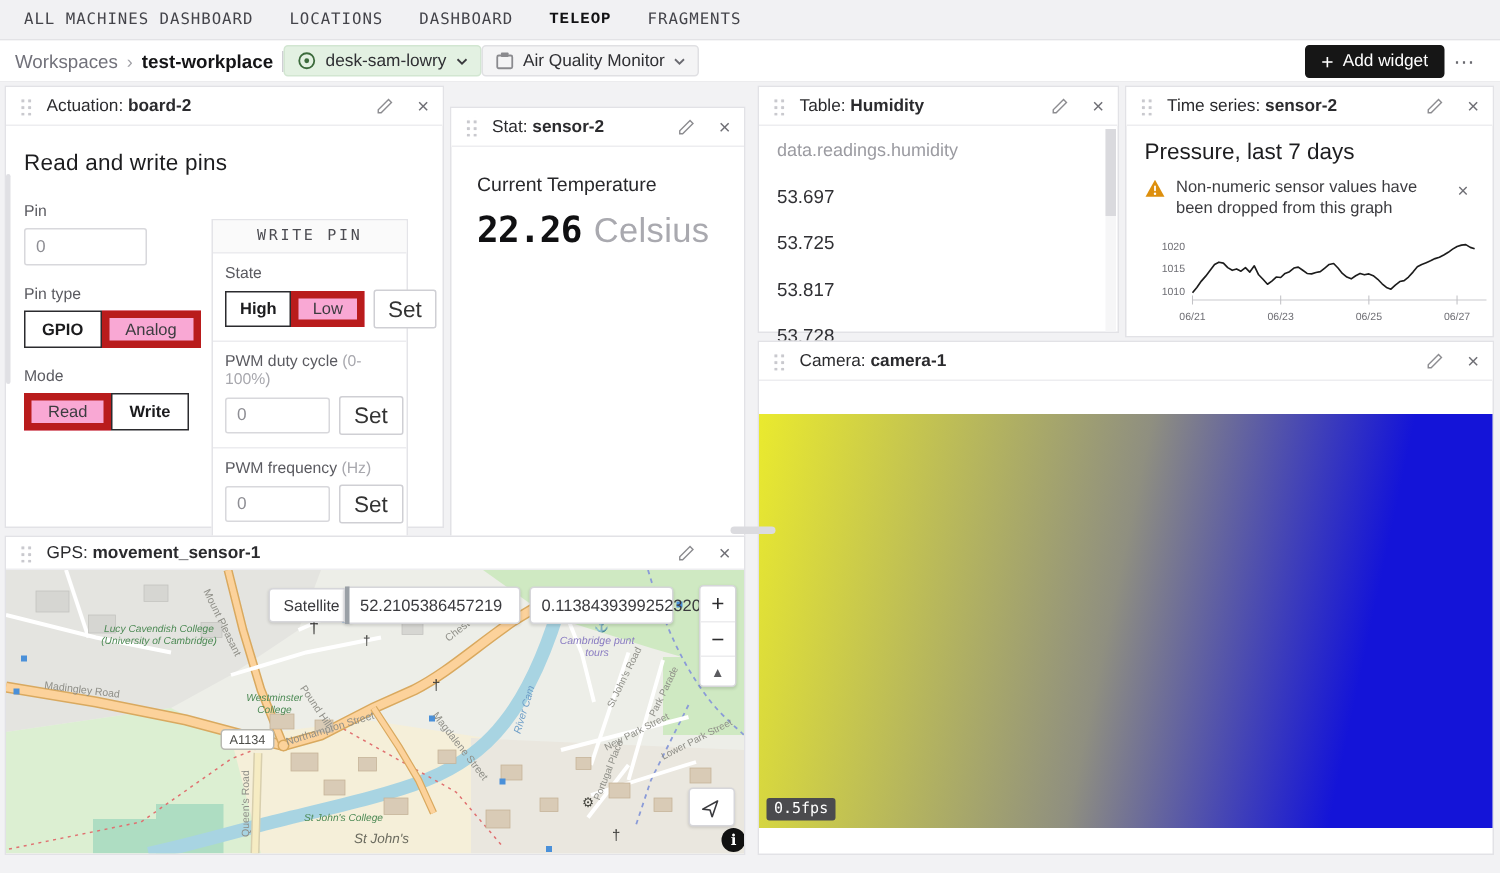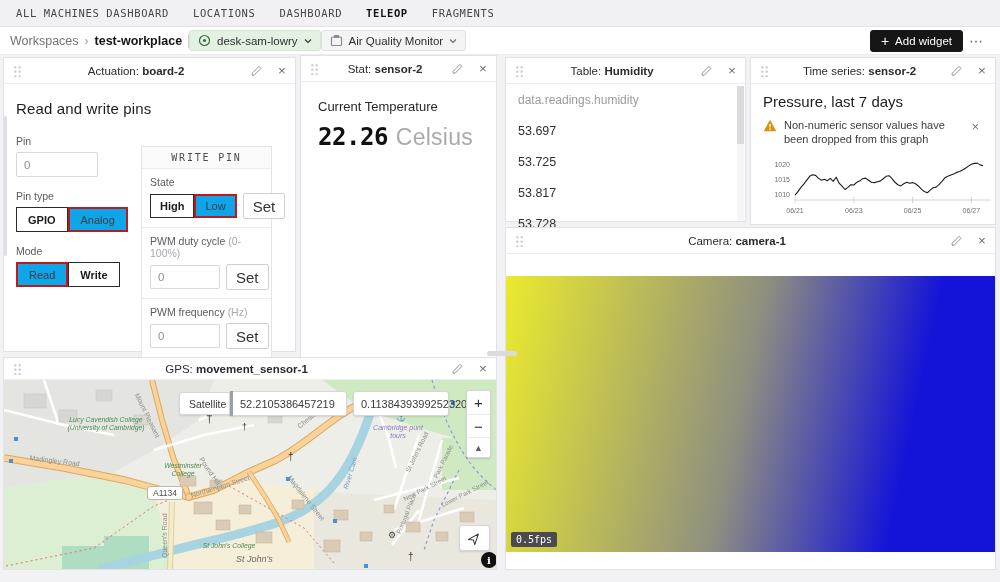--- a/index.html
+++ b/index.html
@@ -9,21 +9,21 @@
     background:#f2f2f4; color:#27272a; position:relative; overflow:hidden;
   }
   
   .topnav {
     height:27px; background:#f1f1f3; border-bottom:1px solid #e3e3e6;
     display:flex; align-items:center; gap:24px; padding:0 16px;
     font-family:"DejaVu Sans Mono", monospace; font-size:10.5px; letter-spacing:0.06em;
     color:#44444a;
   }
   .topnav .nav-item { cursor:pointer; white-space:nowrap; }
-  .topnav .nav-item.active { font-weight:bold; color:#121214; }
+  .topnav .nav-item.active { font-weight:bold; color:#121214;font-family:Liberation Mono, monospace; }
   
   .toolbar {
     height:28px; background:#fff; border-bottom:1px solid #ececee;
     display:flex; align-items:center; padding:0 10px; 
   }
   .crumbs { display:flex; align-items:center; gap:6px; font-size:12.5px; }
   .crumb-root { color:#71717a; }
   .crumb-sep { color:#a0a0a6; font-size:12px; }
   .crumb-cur { color:#151517; font-weight:bold; border-right:1px solid #cfcfd4; padding-right:6px; }
   .pill {
@@ -46,40 +46,40 @@
   .widget { position:absolute; background:#fff; border:1px solid #e2e2e6; }
   .whead {
     height:26px; border-bottom:1px solid #ededf0; display:flex; align-items:center;
     padding:0 9px; gap:9px; font-size:11.5px; color:#2b2b2e; background:#fff;
   }
   .whead .handle {
     width:9px; height:13px; flex:0 0 auto; cursor:grab;
     background-image:radial-gradient(circle, #c9c9ce 1.1px, transparent 1.3px);
     background-size:4.5px 4.5px; background-position:0 1px;
   }
-  .wtitle { flex:1; white-space:nowrap; overflow:hidden;text-align:center; }
+  .wtitle { flex:1; white-space:nowrap; overflow:hidden; }
   .wname { font-weight:bold; }
   .whead .edit { cursor:pointer; margin-right:6px; }
   .whead .close { cursor:pointer; color:#6f6f75; font-size:13.5px; line-height:1; }
   
   #w-actuation { left:3px; top:57px; width:293px; height:295px; }
   .act-body { position:relative; padding:16px 12px; height:267px; }
   .act-h { font-size:15px; font-weight:normal; color:#1d1d1f; margin-bottom:18px; letter-spacing:0.01em; }
   .f-label { font-size:10.5px; color:#5a5a60; margin-bottom:5px; }
   .f-hint { color:#a8a8ae; }
   .txt-input {
     height:25px; border:1px solid #d8d8dc; border-radius:2px; background:#fff;
     font-size:11.5px; color:#8e8e94; padding:0 7px; width:82px; display:block;
     font-family:"Liberation Sans", sans-serif;
   }
   .fgroup { margin-bottom:13px; }
   .seg { display:flex; }
   .seg-btn {
     height:25px; padding:0 11px; display:flex; align-items:center; justify-content:center;
-    font-size:11px; background:#0ea5e9; border:2px solid #b91c1c; color:#3c3c40; cursor:pointer;
+    font-size:11px; background:#f9a8d4; border:5px solid #b91c1c; color:#3c3c40; cursor:pointer;
   }
   .seg-btn.sel { background:#fff; border:1px solid #2b2b2e; font-weight:bold; color:#1b1b1d;text-align:right; }
   .panel {
     position:absolute; left:137px; top:62px; width:131px;
     border:1px solid #e4e4e8; background:#fff;
   }
   .panel-h {
     height:22px; background:#fafafa; border-bottom:1px solid #ececef;
     display:flex; align-items:center; justify-content:center;
     font-family:"DejaVu Sans Mono", monospace; font-size:10px; letter-spacing:0.18em; color:#4c4c52;
@@ -88,21 +88,21 @@
   .set-btn {
     height:26px; padding:0 9px; border:1px solid #cfcfd4; border-radius:2px; background:#fff;
     font-size:15px; color:#333; cursor:pointer; flex:0 0 auto;
   }
   .row { display:flex; align-items:center; justify-content:space-between; gap:6px; }
   .pdiv { border:none; border-top:1px solid #ececef; margin:8px -8px 7px; }
   .panel .txt-input { width:70px; height:24px; }
   .panel .seg-btn { padding:0 9px; height:24px; }
   .w-scrollbar { position:absolute; left:0; top:58px; width:3px; height:140px; background:#e0e0e4; border-radius:2px; }
   
-  #w-stat { left:300px; top:55px; width:197px; height:357px; }
+  #w-stat { left:300px; top:71px; width:197px; height:357px; }
   .stat-body { padding:17px 17px; }
   .stat-label { font-size:13px; color:#28282b; margin-bottom:9px; }
   .stat-row { display:flex; align-items:baseline; gap:8px; }
   .stat-val { font-family:"DejaVu Sans Mono", monospace; font-weight:bold; font-size:24px; color:#101012; letter-spacing:-0.02em; }
   .stat-unit { font-size:23px; color:#a9a9af; letter-spacing:0.01em; }
   
   #w-table { left:505px; top:57px; width:241px; height:165px; }
   .tbl-body { padding:9px 12px; position:relative; }
   .tbl-col { font-size:12px; color:#9b9ba1; margin-bottom:4px; }
   .tbl-row { font-size:12.5px; color:#303034; margin-top:17px; }

